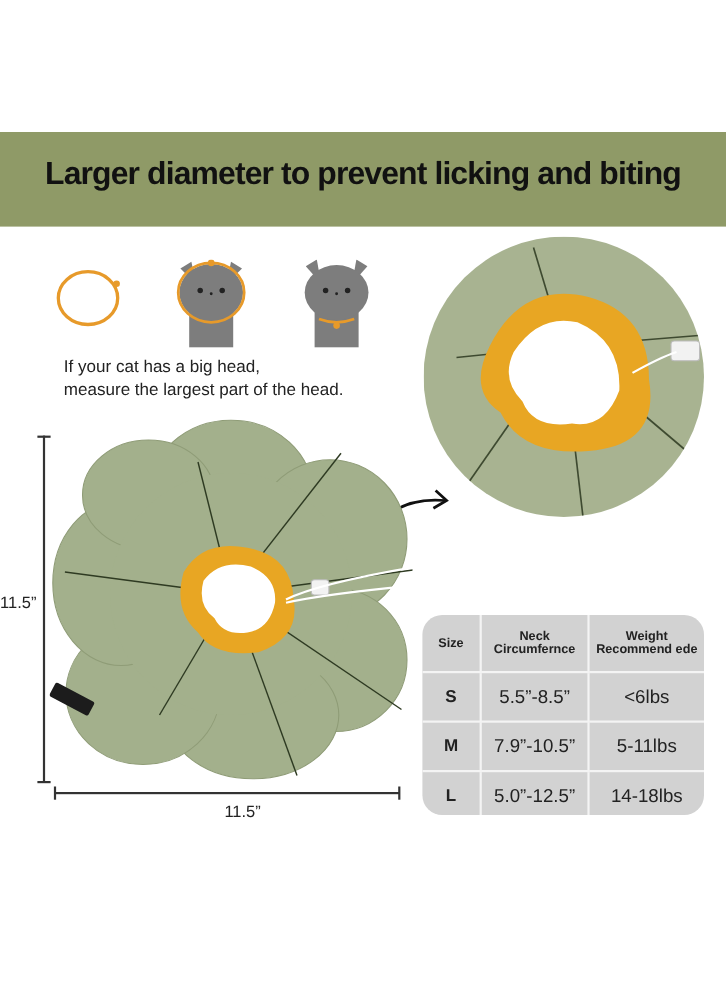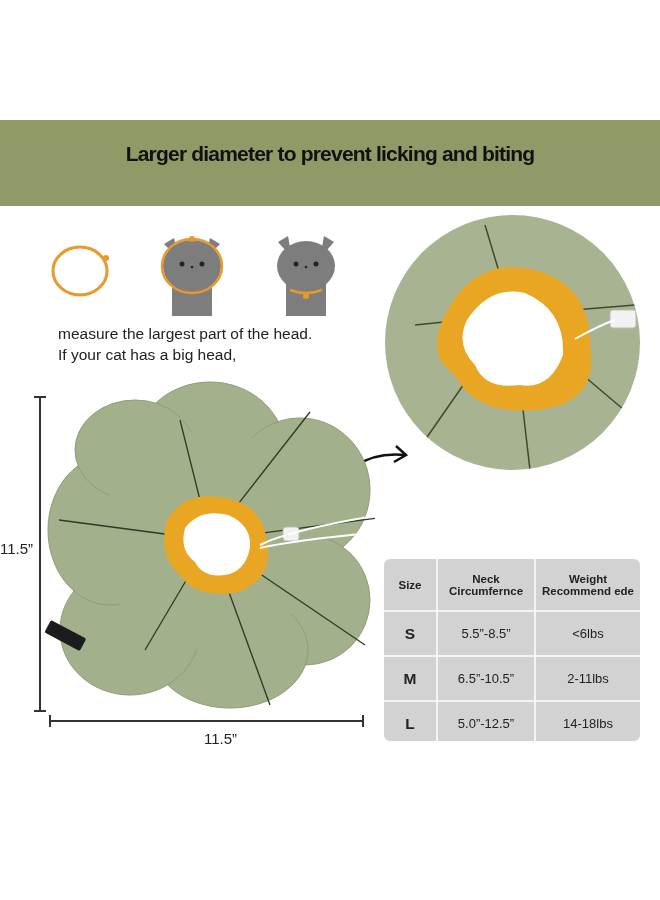--- a/index.html
+++ b/index.html
@@ -1,40 +1,40 @@
 <!DOCTYPE html>
 <html><head>
 <meta charset="utf-8">
 <style>
   html, body { margin:0; padding:0; }
   body { width:660px; height:900px; background:#ffffff; position:relative; overflow:hidden; font-family:"Liberation Sans", sans-serif; }
   .banner { position:absolute; left:0; top:120px; width:660px; height:86px; background:#8f9a67; }
-  .banner-title { position:absolute; left:0; width:660px; top:22px; text-align:center; font-family:"Liberation Sans", sans-serif; font-size:21px; font-weight:bold; letter-spacing:-0.8px; color:#111; }
+  .banner-title { position:absolute; left:0; width:660px; top:22px; text-align:center; font-family:"Liberation Sans", sans-serif; font-size:29px; font-weight:bold; letter-spacing:-0.8px; color:#111; }
   .icons { position:absolute; left:50px; top:236px; }
   .measure-text { position:absolute; left:58px; top:323px; font-size:15.5px; line-height:21px; color:#222; }
   .zoom-circle { position:absolute; left:385px; top:215px; width:255px; height:255px; border-radius:50%; overflow:hidden; }
   .collar-main { position:absolute; left:45px; top:380px; }
   .dim-vert { position:absolute; left:39px; top:396px; width:2px; height:315px; background:#333; }
   .dim-vert-cap-top { position:absolute; left:34px; top:396px; width:12px; height:2px; background:#333; }
   .dim-vert-cap-bot { position:absolute; left:34px; top:710px; width:12px; height:2px; background:#333; }
   .dim-vert-label { position:absolute; left:0; top:540px; font-size:15px; color:#222; }
   .dim-horz { position:absolute; left:50px; top:720px; width:313px; height:2px; background:#333; }
   .dim-horz-cap-l { position:absolute; left:49px; top:715px; width:2px; height:12px; background:#333; }
   .dim-horz-cap-r { position:absolute; left:362px; top:715px; width:2px; height:12px; background:#333; }
   .dim-horz-label { position:absolute; left:204px; top:730px; font-size:15px; color:#222; }
   .arrow { position:absolute; left:320px; top:440px; }
-  .size-table { position:absolute; left:384px; top:559px; width:256px; height:182px; background:#d2d2d2; border-radius:6px; overflow:hidden; }
+  .size-table { position:absolute; left:384px; top:559px; width:256px; height:182px; background:#d2d2d2; border-radius:18px; overflow:hidden; }
   .size-table table { border-collapse:collapse; width:100%; height:100%; }
   .size-table td, .size-table th { border:2px solid #f4f4f4; text-align:center; color:#222; padding:0; }
   .size-table tr:first-child th { border-top:none; }
   .size-table tr:last-child td { border-bottom:none; }
   .size-table th:first-child, .size-table td:first-child { border-left:none; }
   .size-table th:last-child, .size-table td:last-child { border-right:none;text-align:center; }
   .size-table th { font-size:11.5px; font-weight:bold; line-height:12px; height:51px; }
-  .size-table td { font-size:13px; height:43px; }
+  .size-table td { font-size:17px; height:43px; }
   .size-table td.size { font-weight:bold; font-size:15.5px; }
   .col1 { width:52px; } .col2 { width:96px;margin-top:45px; }
 </style>
 </head>
 <body>
 
 <div class="banner">
   <div class="banner-title">Larger diameter to prevent licking and biting</div>
 </div>
 
@@ -65,22 +65,22 @@
       <ellipse cx="32" cy="30" rx="29" ry="25" fill="#7d7d7d"></ellipse>
       <path d="M16 54 Q32 60 48 54" stroke="#e79a2a" stroke-width="2.5" fill="none"></path>
       <circle cx="32" cy="60" r="3" fill="#e79a2a"></circle>
       <circle cx="22" cy="28" r="2.5" fill="#222"></circle>
       <circle cx="42" cy="28" r="2.5" fill="#222"></circle>
       <circle cx="32" cy="31" r="1.3" fill="#222"></circle>
     </g>
   </svg>
 </div>
 <div class="measure-text">
+  <div>If your cat has a big head,</div>
   <div>measure the largest part of the head.</div>
-  <div>If your cat has a big head,</div>
 </div>
 
 <div class="zoom-circle">
   <svg width="255" height="255" viewBox="0 0 255 255">
     <rect width="255" height="255" fill="#a8b391"></rect>
     <g stroke="#3e4a30" stroke-width="1.5" fill="none">
       <path d="M127 100 L100 10"></path>
         <path d="M127 100 L30 110"></path>
         <path d="M127 100 L250 90"></path>
       <path d="M127 100 L40 225"></path>
@@ -148,22 +148,22 @@
       <th class="col2"><span>Neck</span><br><span>Circumfernce</span></th>
       <th><span>Weight</span><br><span>Recommend ede</span></th>
     </tr>
     <tr>
       <td class="size">S</td>
       <td>5.5”-8.5”</td>
       <td>&lt;6lbs</td>
     </tr>
     <tr>
       <td class="size">M</td>
-      <td>6.5”-10.5”</td>
-      <td>2-11lbs</td>
+      <td>7.9”-10.5”</td>
+      <td>5-11lbs</td>
     </tr>
     <tr>
       <td class="size">L</td>
       <td>5.0”-12.5”</td>
       <td>14-18lbs</td>
     </tr>
   </tbody>
     </table>
 </div>
 

